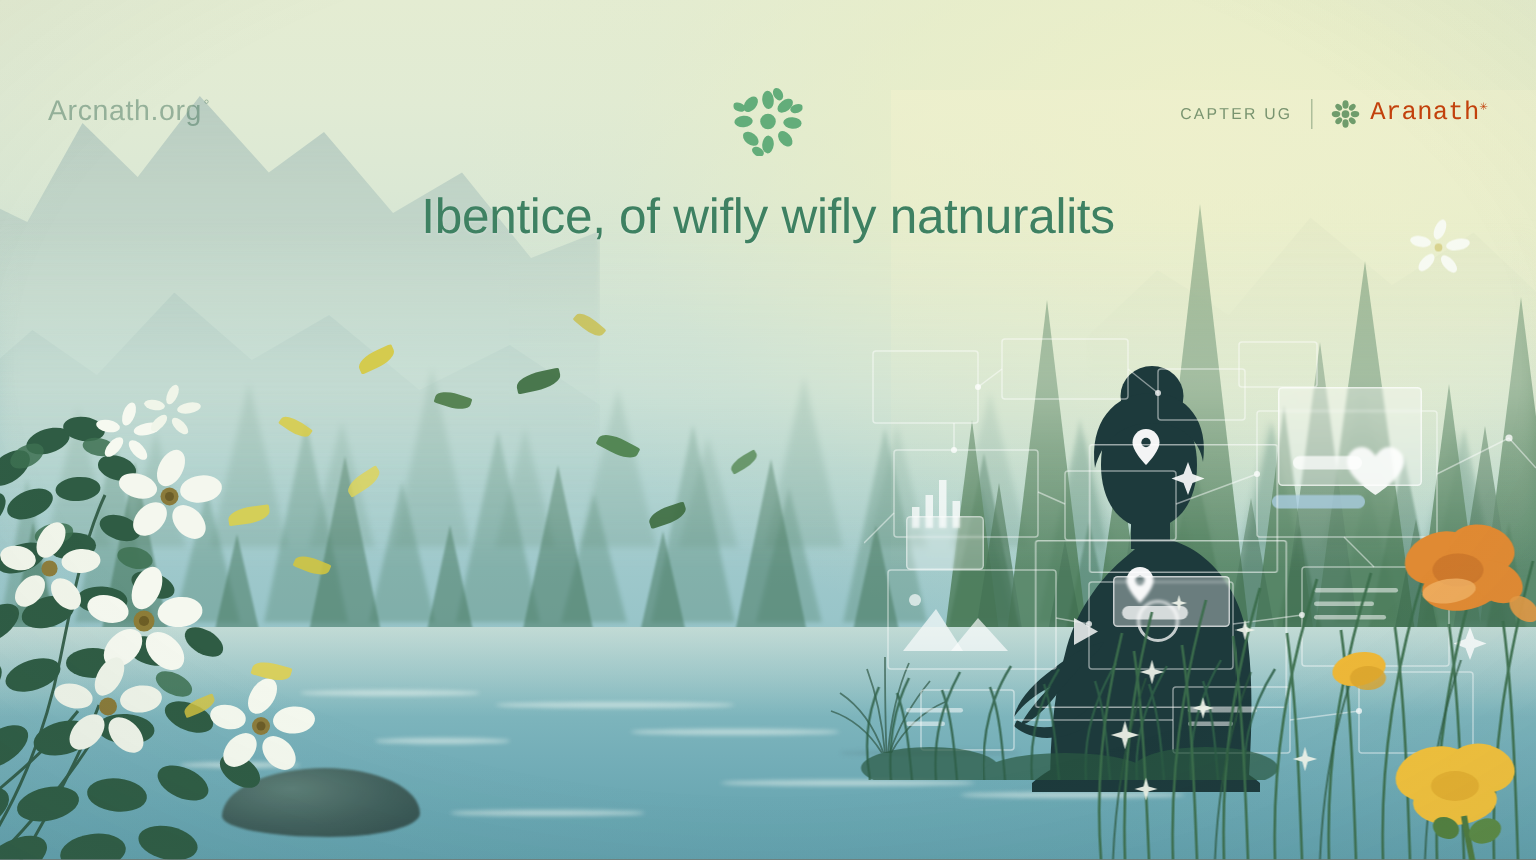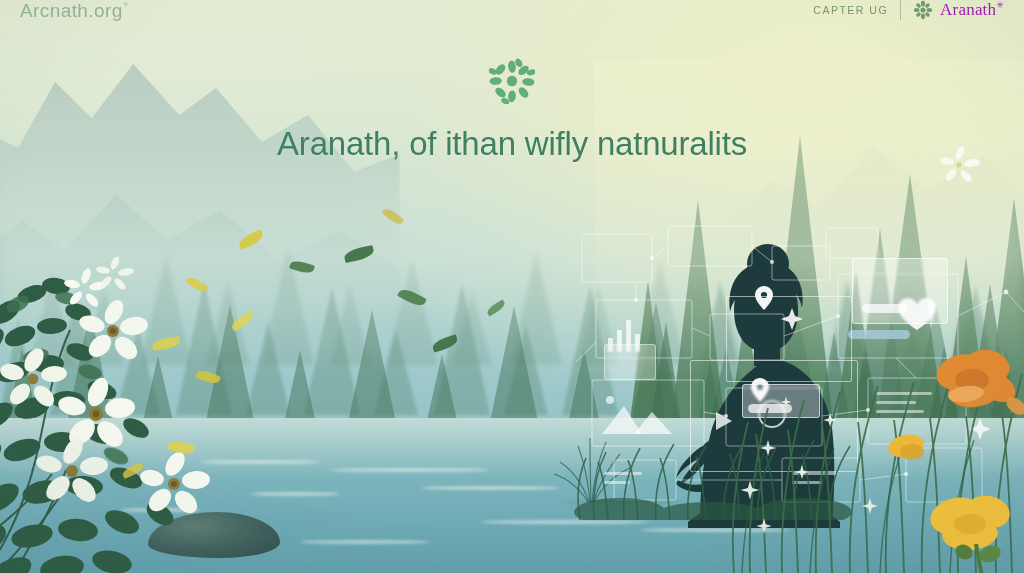--- a/index.html
+++ b/index.html
@@ -153,22 +153,22 @@
     background:rgba(255,255,255,.72);
   }
   .hud-pill.blue{background:rgba(170,205,225,.78);}
   .hud-frame{
     position:absolute;border:1px solid rgba(255,255,255,.55);border-radius:2px;
   }
 
   
   .topbar{
     position:absolute;left:0;right:0;top:0;height:86px;
-    display:flex;align-items:flex-start;justify-content:space-between;
-    padding:0 20px;
+    display:flex;align-items:flex-end;justify-content:space-between;
+    padding:0 32px;
   }
   .watermark{
     font-size:19px;letter-spacing:.4px;font-weight:400;
     color:rgba(74,120,96,.50);
     display:flex;align-items:flex-start;gap:1px;
     user-select:none;
   }
   .watermark sup{font-size:10px;line-height:1;margin-top:2px;}
 
   .brandmark{
@@ -178,22 +178,22 @@
   }
   .brandmark .capter{
     font-size:10.5px;letter-spacing:1.5px;font-weight:500;
     color:rgba(104,134,98,.88);text-transform:uppercase;
   }
   .brandmark .divider{
     width:1px;height:20px;background:rgba(120,150,115,.55);
   }
   .brandmark .mini-logo{display:flex;align-items:center;gap:7px;}
   .brandmark .mini-name{
-    font-size:17px;letter-spacing:.2px;color:#a21caf;
-    font-family:Liberation Serif, serif;
+    font-size:17px;letter-spacing:.2px;color:#c2410c;
+    font-family:Liberation Mono, monospace;
   }
   .brandmark .mini-name sup{font-size:9px;vertical-align:super;}
 
   .hero{
     position:absolute;left:0;right:0;top:58px;
     display:flex;flex-direction:column;align-items:center;
     text-align:center;
   }
   .logo-row{
     display:flex;align-items:center;gap:14px;margin-bottom:8px;
@@ -802,17 +802,17 @@
           <ellipse cx="12" cy="12" rx="4" ry="6.2" transform="rotate(40 12 12)"></ellipse>
           <ellipse cx="31" cy="5" rx="3.2" ry="4.6" transform="rotate(-28 31 5)"></ellipse>
           <ellipse cx="44" cy="15" rx="4.6" ry="3" transform="rotate(-18 44 15)"></ellipse>
           <ellipse cx="4" cy="14" rx="4.6" ry="3" transform="rotate(22 4 14)"></ellipse>
           <ellipse cx="17" cy="45" rx="4.4" ry="3" transform="rotate(30 17 45)"></ellipse>
         </g>
       </svg>
     </div>
 
     <h1 class="headline">
-      <span class="l2">Aranath, of ithan wifly natnuralits</span>
+      <span class="l2">Ibentice, of wifly wifly natnuralits</span>
     </h1>
   </div>
 
 </div>
 
 </body></html>

